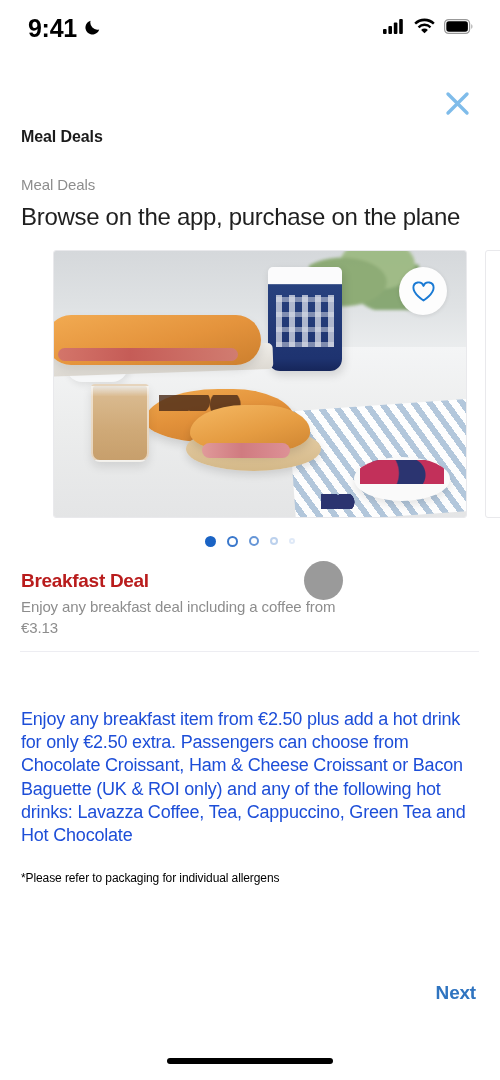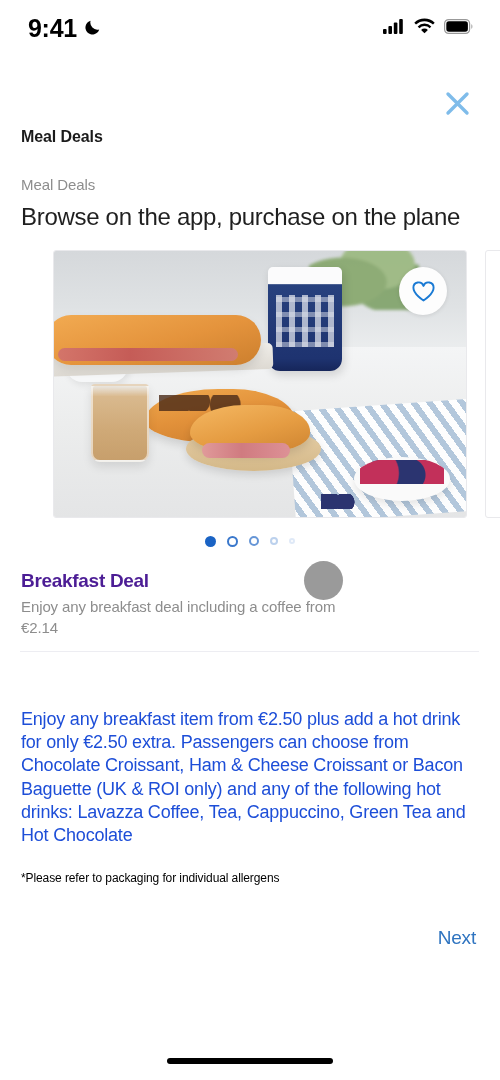--- a/index.html
+++ b/index.html
@@ -344,21 +344,21 @@
     left: 21px;
     width: 458px;
     display: flex;
     justify-content: space-between;
     align-items: flex-start;
   }
   .deal-left { width: 350px; }
   .deal-name {
     font-size: 19px;
     font-weight: bold;
-    color: #4c1d95;
+    color: #b91c1c;
     letter-spacing: -0.3px;
     margin-bottom: 4px;
   }
   .deal-sub {
     font-size: 15px;
     color: #8d8d8d;
     line-height: 1.42;
     letter-spacing: -0.1px;
   }
   .deal-right {
@@ -406,24 +406,24 @@
     left: 21px;
     width: 458px;
     font-size: 12px;
     color: #000000;
     letter-spacing: -0.1px;
   }
 
   
   .next-btn {
     position: absolute;
-    top: 927px;
+    top: 982px;
     right: 24px;
     font-size: 19px;
-    font-weight: normal;
+    font-weight: bold;
     color: #2f74c0;
     letter-spacing: -0.2px;
     cursor: pointer;
   }
 
   
   .cursor-dot {
     position: absolute;
     top: 561px;
     left: 304px;
@@ -530,21 +530,21 @@
     <span class="dot" style="width:11px;height:11px;background:#1a63c4;"></span>
     <span class="dot" style="width:11px;height:11px;border:2px solid #3a78cc;"></span>
     <span class="dot" style="width:10px;height:10px;border:2px solid #4a83cf;opacity:.85;"></span>
     <span class="dot" style="width:8px;height:8px;border:2px solid #7aa4dc;opacity:.5;"></span>
     <span class="dot" style="width:6px;height:6px;border:2px solid #9dbce6;opacity:.32;"></span>
   </div>
 
   <div class="deal-row">
     <div class="deal-left">
       <div class="deal-name">Breakfast Deal</div>
-      <div class="deal-sub">Enjoy any breakfast deal including a coffee from €2.14</div>
+      <div class="deal-sub">Enjoy any breakfast deal including a coffee from €3.13</div>
     </div>
   </div>
 
   <div class="divider"></div>
 
   <div class="body-copy">Enjoy any breakfast item from €2.50 plus add a hot drink for only €2.50 extra. Passengers can choose from Chocolate Croissant, Ham &amp; Cheese Croissant or Bacon Baguette (UK &amp; ROI only) and any of the following hot drinks: Lavazza Coffee, Tea, Cappuccino, Green Tea and Hot Chocolate</div>
   <div class="allergen-note">*Please refer to packaging for individual allergens</div>
 
   <div class="next-btn">Next</div>
 

